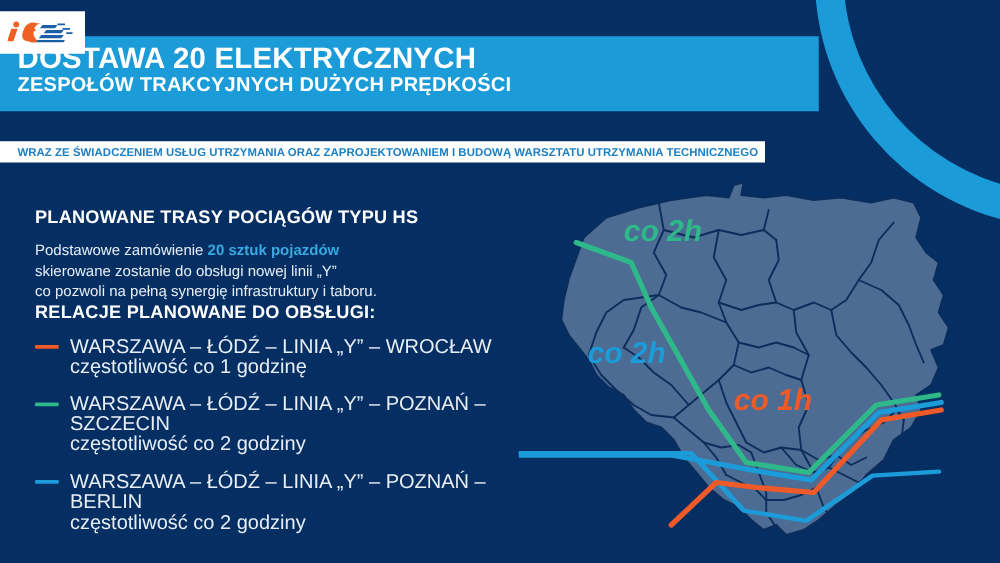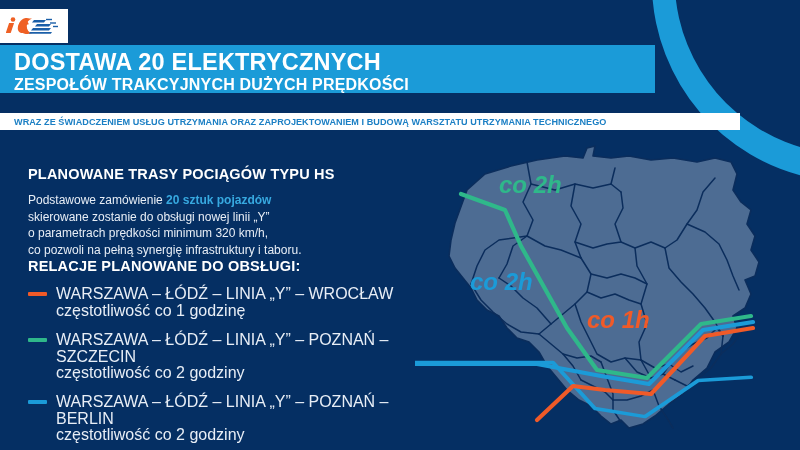--- a/index.html
+++ b/index.html
@@ -20,32 +20,32 @@
 
   
   .logo-box{
     position:absolute; left:0; top:9px; width:68px; height:34px;
     background:#ffffff; z-index:6;
     display:flex; align-items:center; justify-content:center;
   }
   .logo-box svg{display:block;}
 
   .title-band{
-    position:absolute; left:0; top:45px; width:655px; height:48px;
+    position:absolute; left:0; top:29px; width:655px; height:60px;
     background:#1b9bd8; z-index:4;
   }
   .title-band .tline{
     position:absolute; left:14px; color:#ffffff; font-weight:bold;
     letter-spacing:.2px; white-space:nowrap;
   }
   .tline.l1{ top:4px;  font-size:23.5px; }
   .tline.l2{ top:31px; font-size:16px; }
 
   .subtitle-band{
-    position:absolute; left:0; top:113px; width:740px; height:17px;
+    position:absolute; left:0; top:113px; width:612px; height:17px;
     background:#ffffff; z-index:5;
     display:flex; align-items:center;
   }
   .subtitle-band span{
     color:#1b7fc4; font-size:9.1px; font-weight:bold;
     letter-spacing:.05px; padding-left:14px; white-space:nowrap;
   }
 
   
   .content{
@@ -124,21 +124,20 @@
 
 <div class="content">
 
   <div class="sec-title">PLANOWANE TRASY POCIĄGÓW TYPU HS</div>
 
   <div class="para">
     <div>
       <span>Podstawowe zamówienie </span><span class="hl">20 sztuk pojazdów</span>
     </div>
     <div>skierowane zostanie do obsługi nowej linii „Y”</div>
-    <div>o parametrach prędkości minimum 320 km/h,</div>
     <div>co pozwoli na pełną synergię infrastruktury i taboru.</div>
   </div>
 
   <div class="rel-title">RELACJE PLANOWANE DO OBSŁUGI:</div>
 
   <div class="legend-item">
     <span class="dash" style="background:#f05a28"></span>
     <span class="legend-text">
       <span class="sub">WARSZAWA – ŁÓDŹ – LINIA „Y” – WROCŁAW</span>
       <span class="sub">częstotliwość co 1 godzinę</span>

